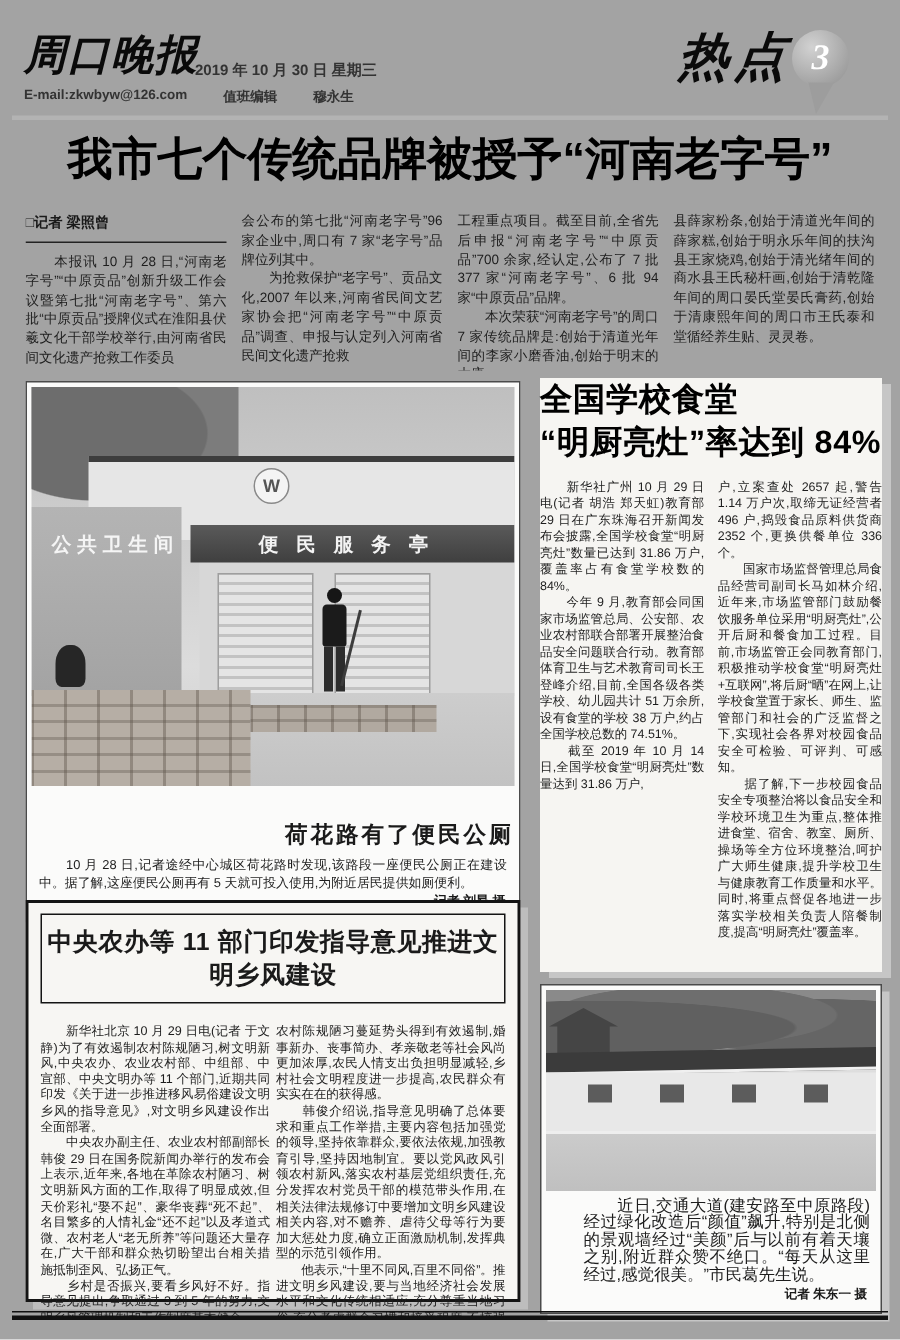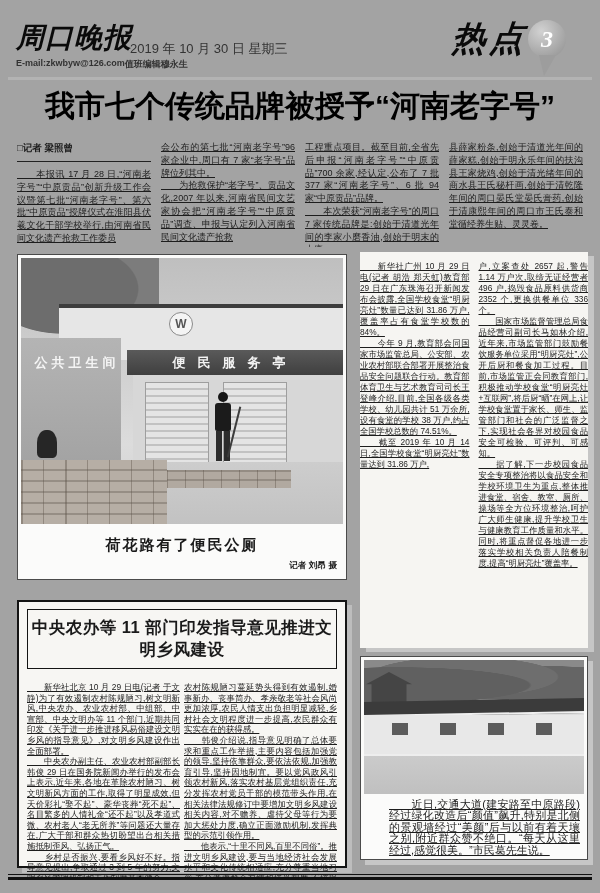--- a/index.html
+++ b/index.html
@@ -2,46 +2,46 @@
 <html><head>
 <meta charset="utf-8">
 <style>
   html,body{margin:0;padding:0;background:#ffffff;}
   .page{position:relative;width:600px;height:893px;background:#a3a3a3;overflow:hidden;
         color:#1a1a1a;font-family:"Liberation Sans",sans-serif;}
 
   
   .masthead{position:absolute;left:16px;top:24px;font:italic 900 28px/1 "Liberation Serif",serif;
             letter-spacing:1px;color:#0a0a0a;}
-  .hdr-date{position:absolute;left:130px;top:40px;font-size:13px;font-weight:normal;color:#333;}
-  .hdr-meta{position:absolute;left:16px;top:58px;font-size:9px;font-weight:bold;color:#333;display:flex;}
+  .hdr-date{position:absolute;left:130px;top:40px;font-size:10px;font-weight:bold;color:#333;}
+  .hdr-meta{position:absolute;left:16px;top:58px;font-size:9px;font-weight:bold;color:#333;display:flex;gap:24px;}
   .section-label{position:absolute;left:452px;top:22px;font:italic 900 34px/1 "Liberation Serif",serif;
                  letter-spacing:4px;transform:skewX(-6deg);color:#0a0a0a;}
   .badge{position:absolute;left:528px;top:20px;width:38px;height:38px;border-radius:50%;
          background:radial-gradient(circle at 35% 30%,#d2d2d2,#8e8e8e);
          display:flex;align-items:center;justify-content:center;}
   .badge-num{font:italic 700 24px/1 "Liberation Serif",serif;color:#fff;}
   .badge-tail{position:absolute;left:539px;top:55px;width:0;height:0;border-left:5px solid transparent;
               border-right:12px solid transparent;border-top:21px solid #9d9d9d;}
   .hdr-rule{position:absolute;left:8px;top:77px;width:584px;height:3px;background:#b3b3b3;}
 
   
   .lead-hl{position:absolute;left:10px;top:86px;width:580px;margin:0;text-align:center;
            font-size:30px;font-weight:900;color:#000;letter-spacing:0;}
   .lead-cols{position:absolute;left:17px;top:141px;width:566px;height:106px;display:flex;gap:10px;overflow:hidden;}
   .lead-col{flex:1;}
-  .coltext{font-size:9px;line-height:12.8px;text-align:justify;white-space:pre-line;color:#1d1d1d;text-decoration:underline;}
+  .coltext{font-size:9px;line-height:12.8px;text-align:justify;white-space:pre-line;color:#1d1d1d;}
   .byline{font-size:9.5px;font-weight:bold;border-bottom:1.5px solid #222;padding:1px 0 6px;margin-bottom:6px;}
 
   
   .fig1{position:absolute;left:17px;top:254px;width:330px;margin:0;border:1px solid #4a4a4a;
         background:#fbfbfa;padding:3px;box-sizing:border-box;}
   .photo1{position:relative;width:322px;height:266px;overflow:hidden;
           background:linear-gradient(#bfbfbf,#dcdcdc 70%,#cfcfcf);}
-  .fig-title{text-align:center;font-size:15px;font-weight:800;margin:12px 0 4px;letter-spacing:2px;}
+  .fig-title{text-align:right;font-size:15px;font-weight:800;margin:23px 0 4px;letter-spacing:2px;}
   .fig-cap{padding:0 5px;font-size:8.6px;line-height:12px;}
   .fig-credit{text-align:right;font-size:8.6px;font-weight:bold;padding:1px 6px 4px;}
 
   .p1-trees{position:absolute;left:-22px;top:-16px;width:160px;height:104px;
      background:radial-gradient(ellipse at 40% 45%,#6d6d6d 0 55%,rgba(0,0,0,0) 56%),
                 radial-gradient(ellipse at 78% 30%,#7c7c7c 0 45%,rgba(0,0,0,0) 46%);}
   .p1-gable{position:absolute;left:38px;top:46px;width:284px;height:52px;background:#e6e6e6;border-top:4px solid #3d3d3d;}
   .p1-emblem{position:absolute;left:148px;top:54px;width:22px;height:22px;border-radius:50%;background:#f4f4f4;
              border:1px solid #8a8a8a;color:#555;font-size:12px;font-weight:900;text-align:center;line-height:22px;}
   .p1-wing{position:absolute;left:0;top:80px;width:100px;height:126px;background:linear-gradient(#b4b4b4,#a3a3a3);}
@@ -125,21 +125,21 @@
   <div class="badge">
     <span class="badge-num">3</span>
   </div>
   <div class="badge-tail"></div>
   <div class="hdr-rule"></div>
 
   <h1 class="lead-hl">我市七个传统品牌被授予“河南老字号”</h1>
   <div class="lead-cols">
     <div class="lead-col">
       <div class="byline">□记者 梁照曾</div>
-      <div class="coltext">　　本报讯 17 月 28 日,“河南老字号”“中原贡品”创新升级工作会议暨第七批“河南老字号”、第六批“中原贡品”授牌仪式在淮阳县伏羲文化干部学校举行,由河南省民间文化遗产抢救工作委员</div>
+      <div class="coltext">　　本报讯 10 月 28 日,“河南老字号”“中原贡品”创新升级工作会议暨第七批“河南老字号”、第六批“中原贡品”授牌仪式在淮阳县伏羲文化干部学校举行,由河南省民间文化遗产抢救工作委员</div>
     </div>
     <div class="lead-col coltext">会公布的第七批“河南老字号”96 家企业中,周口有 7 家“老字号”品牌位列其中。
 　　为抢救保护“老字号”、贡品文化,2007 年以来,河南省民间文艺家协会把“河南老字号”“中原贡品”调查、申报与认定列入河南省民间文化遗产抢救</div>
     <div class="lead-col coltext">工程重点项目。截至目前,全省先后申报“河南老字号”“中原贡品”700 余家,经认定,公布了 7 批 377 家“河南老字号”、6 批 94 家“中原贡品”品牌。
 　　本次荣获“河南老字号”的周口 7 家传统品牌是:创始于清道光年间的李家小磨香油,创始于明末的太康</div>
     <div class="lead-col coltext">县薛家粉条,创始于清道光年间的薛家糕,创始于明永乐年间的扶沟县王家烧鸡,创始于清光绪年间的商水县王氏秘杆画,创始于清乾隆年间的周口晏氏堂晏氏膏药,创始于清康熙年间的周口市王氏泰和堂循经养生贴、灵灵卷。</div>
   </div>
 
   <figure class="fig1">
     <div class="photo1">
@@ -161,37 +161,42 @@
       <div class="p1-person">
         <div class="head"></div>
         <div class="torso"></div>
         <div class="legs"></div>
         <div class="stick"></div>
       </div>
       <div class="p1-sitter"></div>
     </div>
     <figcaption>
       <div class="fig-title">荷花路有了便民公厕</div>
+      <div class="fig-cap coltext">　　10 月 28 日,记者途经中心城区荷花路时发现,该路段一座便民公厕正在建设中。据了解,这座便民公厕再有 5 天就可投入使用,为附近居民提供如厕便利。</div>
       <div class="fig-credit">记者 刘昂 摄</div>
     </figcaption>
   </figure>
 
   <section class="art2">
     <div class="art2-hl">中央农办等 11 部门印发指导意见推进文明乡风建设</div>
     <div class="art2-cols">
       <div class="a2col coltext">　　新华社北京 10 月 29 日电(记者 于文静)为了有效遏制农村陈规陋习,树文明新风,中央农办、农业农村部、中组部、中宣部、中央文明办等 11 个部门,近期共同印发《关于进一步推进移风易俗建设文明乡风的指导意见》,对文明乡风建设作出全面部署。
 　　中央农办副主任、农业农村部副部长韩俊 29 日在国务院新闻办举行的发布会上表示,近年来,各地在革除农村陋习、树文明新风方面的工作,取得了明显成效,但天价彩礼“娶不起”、豪华丧葬“死不起”、名目繁多的人情礼金“还不起”以及孝道式微、农村老人“老无所养”等问题还大量存在,广大干部和群众热切盼望出台相关措施抵制歪风、弘扬正气。
 　　乡村是否振兴,要看乡风好不好。指导意见提出,争取通过 3 到 5 年的努力,文明乡风管理机制和工作制度基本健全,</div>
       <div class="a2col coltext">农村陈规陋习蔓延势头得到有效遏制,婚事新办、丧事简办、孝亲敬老等社会风尚更加浓厚,农民人情支出负担明显减轻,乡村社会文明程度进一步提高,农民群众有实实在在的获得感。
 　　韩俊介绍说,指导意见明确了总体要求和重点工作举措,主要内容包括加强党的领导,坚持依靠群众,要依法依规,加强教育引导,坚持因地制宜。要以党风政风引领农村新风,落实农村基层党组织责任,充分发挥农村党员干部的模范带头作用,在相关法律法规修订中要增加文明乡风建设相关内容,对不赡养、虐待父母等行为要加大惩处力度,确立正面激励机制,发挥典型的示范引领作用。
 　　他表示,“十里不同风,百里不同俗”。推进文明乡风建设,要与当地经济社会发展水平和文化传统相适应,充分尊重当地习俗,充分考虑群众习惯和接受程度,不搞强迫命令,不搞“一刀切”。</div>
     </div>
   </section>
 
   <section class="art3">
+    <div class="art3-hl">
+      <div>全国学校食堂</div>
+      <div>“明厨亮灶”率达到 84%</div>
+    </div>
     <div class="art3-cols">
       <div class="a3col coltext">　　新华社广州 10 月 29 日电(记者 胡浩 郑天虹)教育部 29 日在广东珠海召开新闻发布会披露,全国学校食堂“明厨亮灶”数量已达到 31.86 万户,覆盖率占有食堂学校数的 84%。
 　　今年 9 月,教育部会同国家市场监管总局、公安部、农业农村部联合部署开展整治食品安全问题联合行动。教育部体育卫生与艺术教育司司长王登峰介绍,目前,全国各级各类学校、幼儿园共计 51 万余所,设有食堂的学校 38 万户,约占全国学校总数的 74.51%。
 　　截至 2019 年 10 月 14 日,全国学校食堂“明厨亮灶”数量达到 31.86 万户,</div>
       <div class="a3col coltext">户,立案查处 2657 起,警告 1.14 万户次,取缔无证经营者 496 户,捣毁食品原料供货商 2352 个,更换供餐单位 336 个。
 　　国家市场监督管理总局食品经营司副司长马如林介绍,近年来,市场监管部门鼓励餐饮服务单位采用“明厨亮灶”,公开后厨和餐食加工过程。目前,市场监管正会同教育部门,积极推动学校食堂“明厨亮灶+互联网”,将后厨“晒”在网上,让学校食堂置于家长、师生、监管部门和社会的广泛监督之下,实现社会各界对校园食品安全可检验、可评判、可感知。
 　　据了解,下一步校园食品安全专项整治将以食品安全和学校环境卫生为重点,整体推进食堂、宿舍、教室、厕所、操场等全方位环境整治,呵护广大师生健康,提升学校卫生与健康教育工作质量和水平。同时,将重点督促各地进一步落实学校相关负责人陪餐制度,提高“明厨亮灶”覆盖率。</div>
     </div>
   </section>
 
@@ -203,18 +208,19 @@
       <div class="p2-wall">
         <i></i>
         <i></i>
         <i></i>
         <i></i>
       </div>
       <div class="p2-road"></div>
     </div>
     <figcaption>
       <div class="fig-cap coltext">　　近日,交通大道(建安路至中原路段)经过绿化改造后“颜值”飙升,特别是北侧的景观墙经过“美颜”后与以前有着天壤之别,附近群众赞不绝口。“每天从这里经过,感觉很美。”市民葛先生说。</div>
+      <div class="fig-credit">记者 朱东一 摄</div>
     </figcaption>
   </figure>
 
   <div class="foot-rule thin"></div>
   <div class="foot-rule thick"></div>
 </div>
 
 </body></html>

